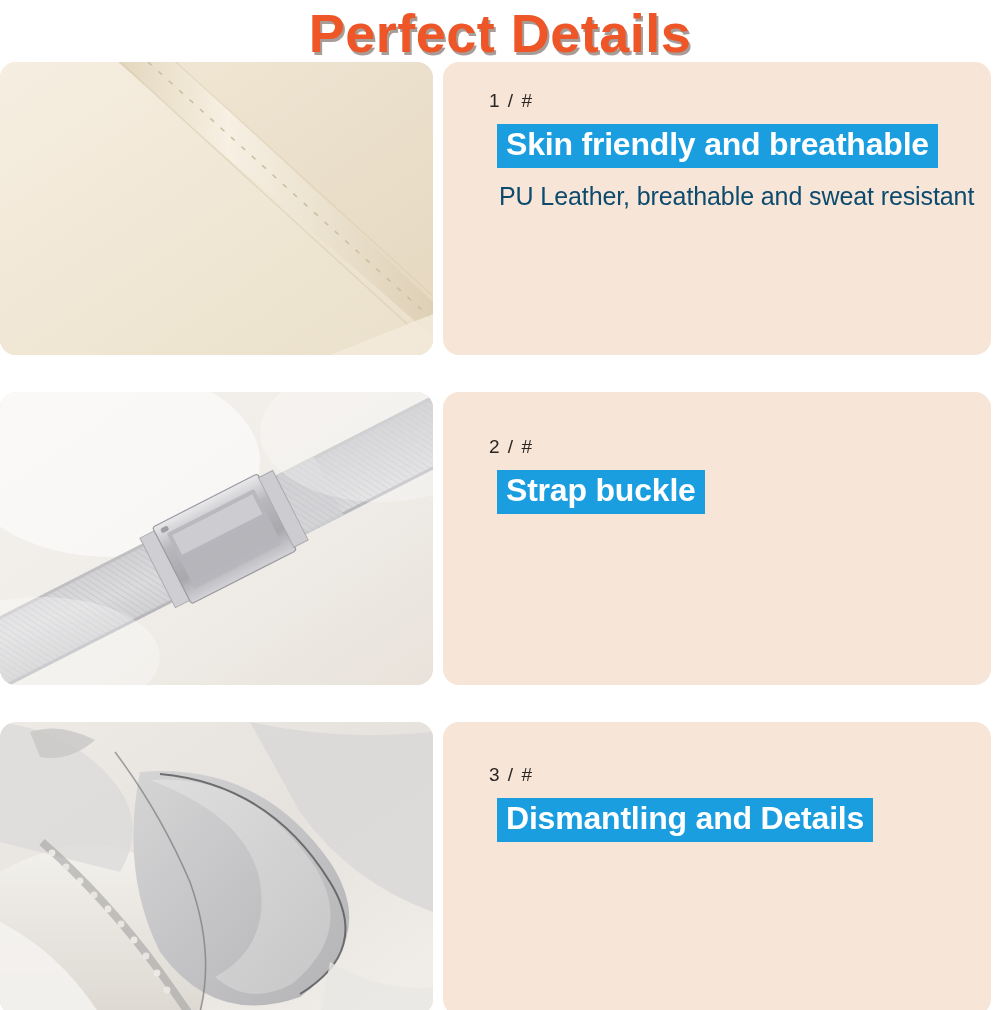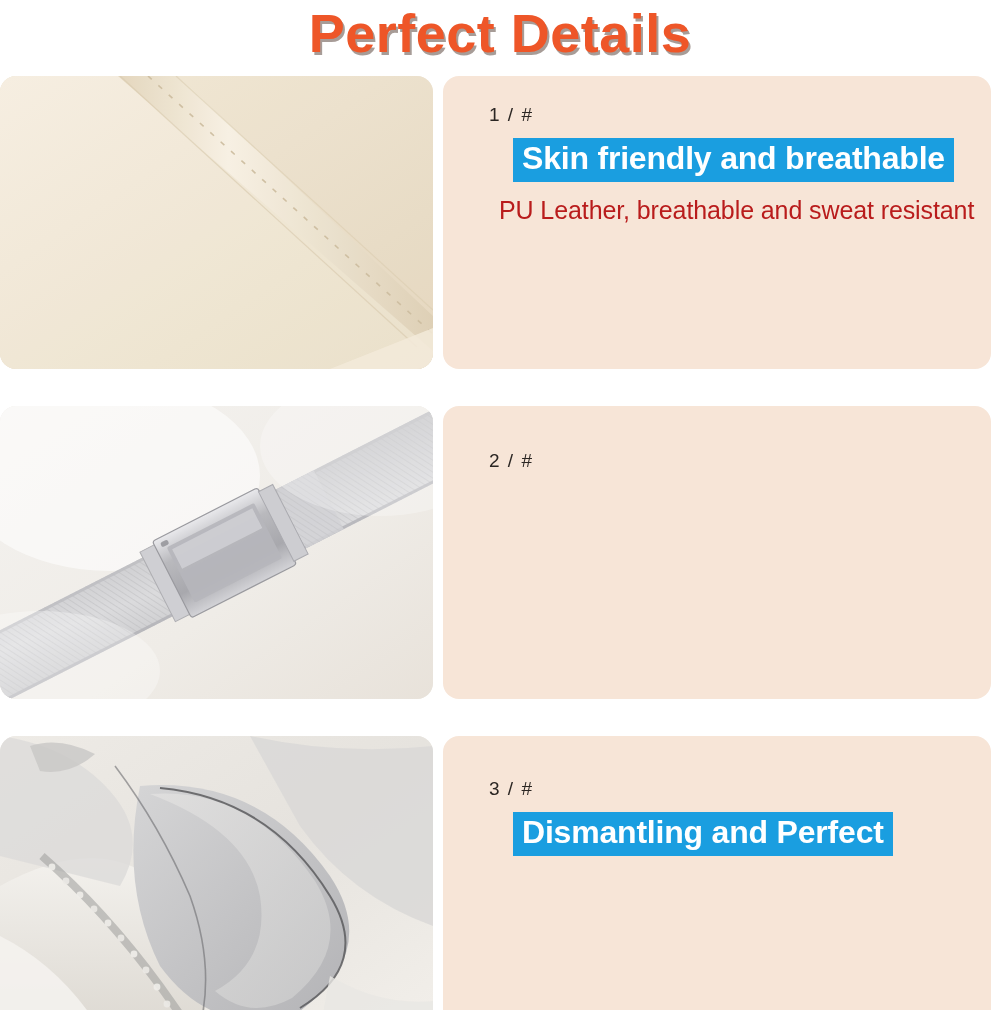--- a/index.html
+++ b/index.html
@@ -17,21 +17,21 @@
 
   
   .page-title {
     text-align: center;
     font-size: 54px;
     font-weight: bold;
     color: #ee5628;
     letter-spacing: 0.5px;
     line-height: 1;
     padding-top: 6px;
-    height: 76px;
+    height: 62px;
     box-sizing: border-box;
     text-shadow: 2px 3px 0 rgba(60, 35, 25, 0.45);
     user-select: none;
   }
 
   
   .rows {
     position: relative;
   }
   .row {
@@ -77,40 +77,40 @@
 
   .index-label {
     font-size: 19px;
     color: #2b2623;
     letter-spacing: 1.5px;
     margin-bottom: 12px;
     font-weight: normal;
   }
 
   .headline-wrap {
-    margin-left: 24px;
+    margin-left: 8px;
     margin-bottom: 10px;
   }
   .headline {
     display: inline-block;
     background: #1a9ee0;
     color: #ffffff;
     font-size: 32px;
     font-weight: bold;
     line-height: 1.12;
     padding: 3px 9px 5px 9px;
     white-space: nowrap;
     letter-spacing: -0.2px;
   }
 
   .body-text {
     margin-left: 10px;
     font-size: 25px;
     line-height: 1.45;
-    color: #b91c1c;
+    color: #0c4a6e;
     font-weight: normal;
     max-width: 505px;
     letter-spacing: -0.1px;
   }
   .row-1 .body-text { max-width: 520px; }
 </style>
 </head>
 <body>
 
 <div class="page-title">Perfect Details</div>
@@ -199,20 +199,23 @@
           <rect x="300" y="118" width="42" height="66" fill="#d2d2d6" opacity="0.85"></rect>
           <rect x="300" y="118" width="42" height="66" fill="url(#weave)" opacity="0.6"></rect>
         </g>
         <ellipse cx="380" cy="40" rx="120" ry="70" fill="#ffffff" opacity="0.28"></ellipse>
         <ellipse cx="40" cy="265" rx="120" ry="60" fill="#ffffff" opacity="0.30"></ellipse>
       </svg>
     </div>
 
     <div class="text-panel">
       <div class="index-label">2 / #</div>
+      <div class="headline-wrap">
+        <span class="headline">Strap buckle</span>
+      </div>
     </div>
   </div>
 
   <div class="row row-3">
 
     <div class="photo">
       <svg viewBox="0 0 433 293" preserveAspectRatio="none">
         <defs>
           <linearGradient id="bg3" x1="0" y1="0" x2="1" y2="1">
             <stop offset="0%" stop-color="#eeebe6"></stop>
@@ -256,18 +259,18 @@
           <circle cx="167" cy="268" r="3.4" fill="#eceae6"></circle>
         </g>
         <path d="M0 200 Q60 230 100 293 L0 293 Z" fill="#f4f2ee" opacity="0.9"></path>
         <path d="M330 240 Q380 270 433 265 L433 293 L320 293 Z" fill="#e9e7e3" opacity="0.8"></path>
       </svg>
     </div>
 
     <div class="text-panel">
       <div class="index-label">3 / #</div>
       <div class="headline-wrap">
-        <span class="headline">Dismantling and Perfect</span>
+        <span class="headline">Dismantling and Details</span>
       </div>
     </div>
   </div>
 
 </div>
 
 </body></html>

